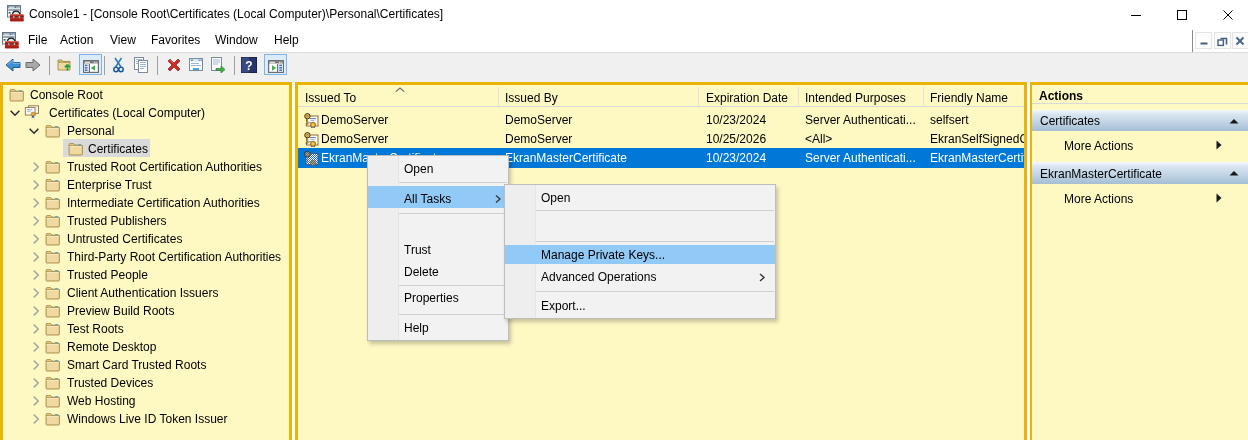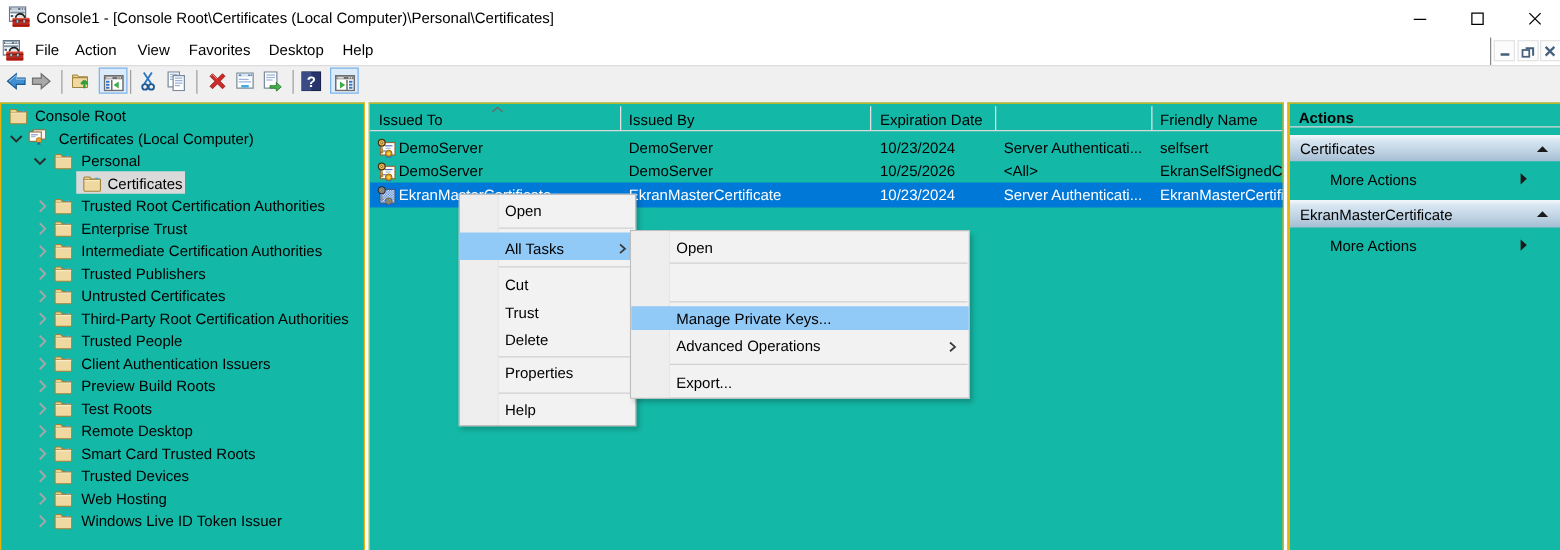--- a/index.html
+++ b/index.html
@@ -12,21 +12,21 @@
   #title-text{left:29px;top:0;height:28px;line-height:28px;white-space:nowrap;}
   
   #menubar{left:0;top:30px;width:1248px;height:22px;background:#fff;}
   .mitem{top:0;height:20px;line-height:20px;}
   
   #toolbar{left:0;top:52px;width:1248px;height:30px;background:#f0f0f0;}
   .tsep{top:4px;width:1px;height:19px;background:#a0a0a0;}
   .tico{top:5px;width:16px;height:16px;}
   .thl{top:2px;width:21px;height:21px;background:#dcebf9;border:1px solid #7eb4ea;box-sizing:border-box;}
   
-  .panel{background:#14b8a6;border:1px solid #eab308;box-sizing:border-box;}
+  .panel{background:#fef9c3;border:3px solid #eab308;box-sizing:border-box;}
   #tree{left:0;top:82px;width:292px;height:358px;border-bottom:none;overflow:hidden;}
   #list{left:295px;top:82px;width:732px;height:358px;border-bottom:none;overflow:hidden;}
   #actions{left:1030px;top:82px;width:218px;height:358px;border-right:none;border-bottom:none;border-left-width:2px;overflow:hidden;}
   
   .trow{position:absolute;height:18px;line-height:18px;white-space:nowrap;}
   .tfold{position:absolute;top:2px;width:15px;height:14px;}
   .tarrow{position:absolute;top:3px;width:12px;height:12px;}
   
   .hcol{position:absolute;top:2px;height:22px;line-height:22px;color:#000;text-align:right;}
   .lrow{position:absolute;left:0;width:731px;height:19px;line-height:19px;white-space:nowrap;}
@@ -128,21 +128,21 @@
   </div>
 
   <div id="menubar" class="abs">
     <svg class="abs" style="left:2px;top:2px;" width="18" height="17" viewBox="0 0 18 17">
         <use href="#mmcicon"></use>
       </svg>
     <div class="abs mitem" style="left:28px">File</div>
     <div class="abs mitem" style="left:60px">Action</div>
     <div class="abs mitem" style="left:110px">View</div>
     <div class="abs mitem" style="left:151px">Favorites</div>
-    <div class="abs mitem" style="left:215px">Desktop</div>
+    <div class="abs mitem" style="left:215px">Window</div>
     <div class="abs mitem" style="left:274px">Help</div>
     <div class="abs" style="left:1192px;top:0px;width:1px;height:22px;background:#8a8a8a;"></div>
     <div class="abs" style="left:1193px;top:21.5px;width:55px;height:1px;background:#9a9a9a;"></div>
     <div class="abs" style="left:1195px;top:2px;width:17px;height:17px;border:1px solid #e4e4e4;background:#fcfcfc;box-sizing:border-box;"></div>
     <svg class="abs" style="left:1196px;top:2px" width="16" height="17" viewBox="0 0 16 17">
         <path d="M4.5 11.5 h7" stroke="#44607c" stroke-width="2"></path>
       </svg>
     <div class="abs" style="left:1213.5px;top:2px;width:17px;height:17px;border:1px solid #e4e4e4;background:#fcfcfc;box-sizing:border-box;"></div>
     <svg class="abs" style="left:1214px;top:2px" width="16" height="17" viewBox="0 0 16 17">
       <path d="M6.5 6.5 h6 v6" fill="none" stroke="#44607c" stroke-width="1.6"></path>
@@ -374,20 +374,21 @@
     <svg class="tfold" style="left:42px;top:327px" width="15" height="14" viewBox="0 0 14 13">
         <use href="#folder"></use>
       </svg>
   </div>
 
   <div id="list" class="abs panel">
 
     <div class="hcol" style="left:7px">Issued To</div>
     <div class="hcol" style="left:207px">Issued By</div>
     <div class="hcol" style="left:408px">Expiration Date</div>
+    <div class="hcol" style="left:507px">Intended Purposes</div>
     <div class="hcol" style="left:632px">Friendly Name</div>
     <svg class="abs" style="left:97px;top:2px" width="10" height="5" viewBox="0 0 10 5">
         <path d="M0.8 4.6 l4.2-3.6 4.2 3.6" fill="none" stroke="#6a6a6a" stroke-width="1.1"></path>
       </svg>
     <div class="abs" style="left:200px;top:2px;width:1px;height:19px;background:#e2e2e2;"></div>
     <div class="abs" style="left:400px;top:2px;width:1px;height:19px;background:#e2e2e2;"></div>
     <div class="abs" style="left:500px;top:2px;width:1px;height:19px;background:#e2e2e2;"></div>
     <div class="abs" style="left:625px;top:2px;width:1px;height:19px;background:#e2e2e2;"></div>
     <div class="abs" style="left:0;top:21px;width:730px;height:1px;background:#d9d9d9;"></div>
 
@@ -455,23 +456,20 @@
         <span style="left:36px">Open</span>
       </div>
     <div class="msep" style="top:26px"></div>
     <div class="mrow mhl" style="top:30px;height:22px;line-height:22px;">
         <span style="left:36px;top:2px">All Tasks</span>
       <svg class="marr" style="left:126px;top:0;height:22px" width="8" height="22" viewBox="0 0 8 22">
           <path d="M2 9.5 l4 3.5 -4 3.5" fill="none" stroke="#3a3a3a" stroke-width="1.4"></path>
         </svg>
     </div>
     <div class="msep" style="top:57px"></div>
-    <div class="mrow" style="top:63px">
-        <span style="left:36px">Cut</span>
-      </div>
     <div class="mrow" style="top:85px">
         <span style="left:36px">Trust</span>
       </div>
     <div class="mrow" style="top:107px">
         <span style="left:36px">Delete</span>
       </div>
     <div class="msep" style="top:129px"></div>
     <div class="mrow" style="top:133px">
         <span style="left:36px">Properties</span>
       </div>

